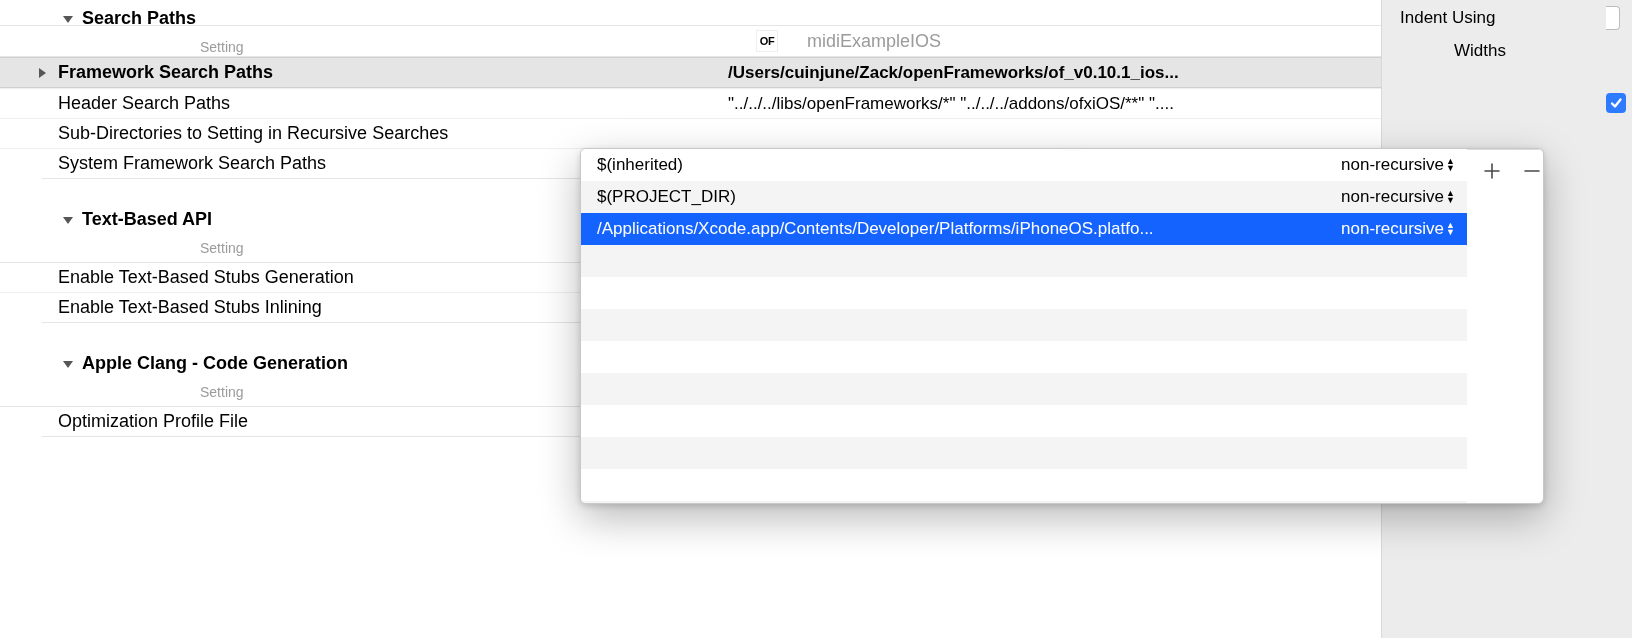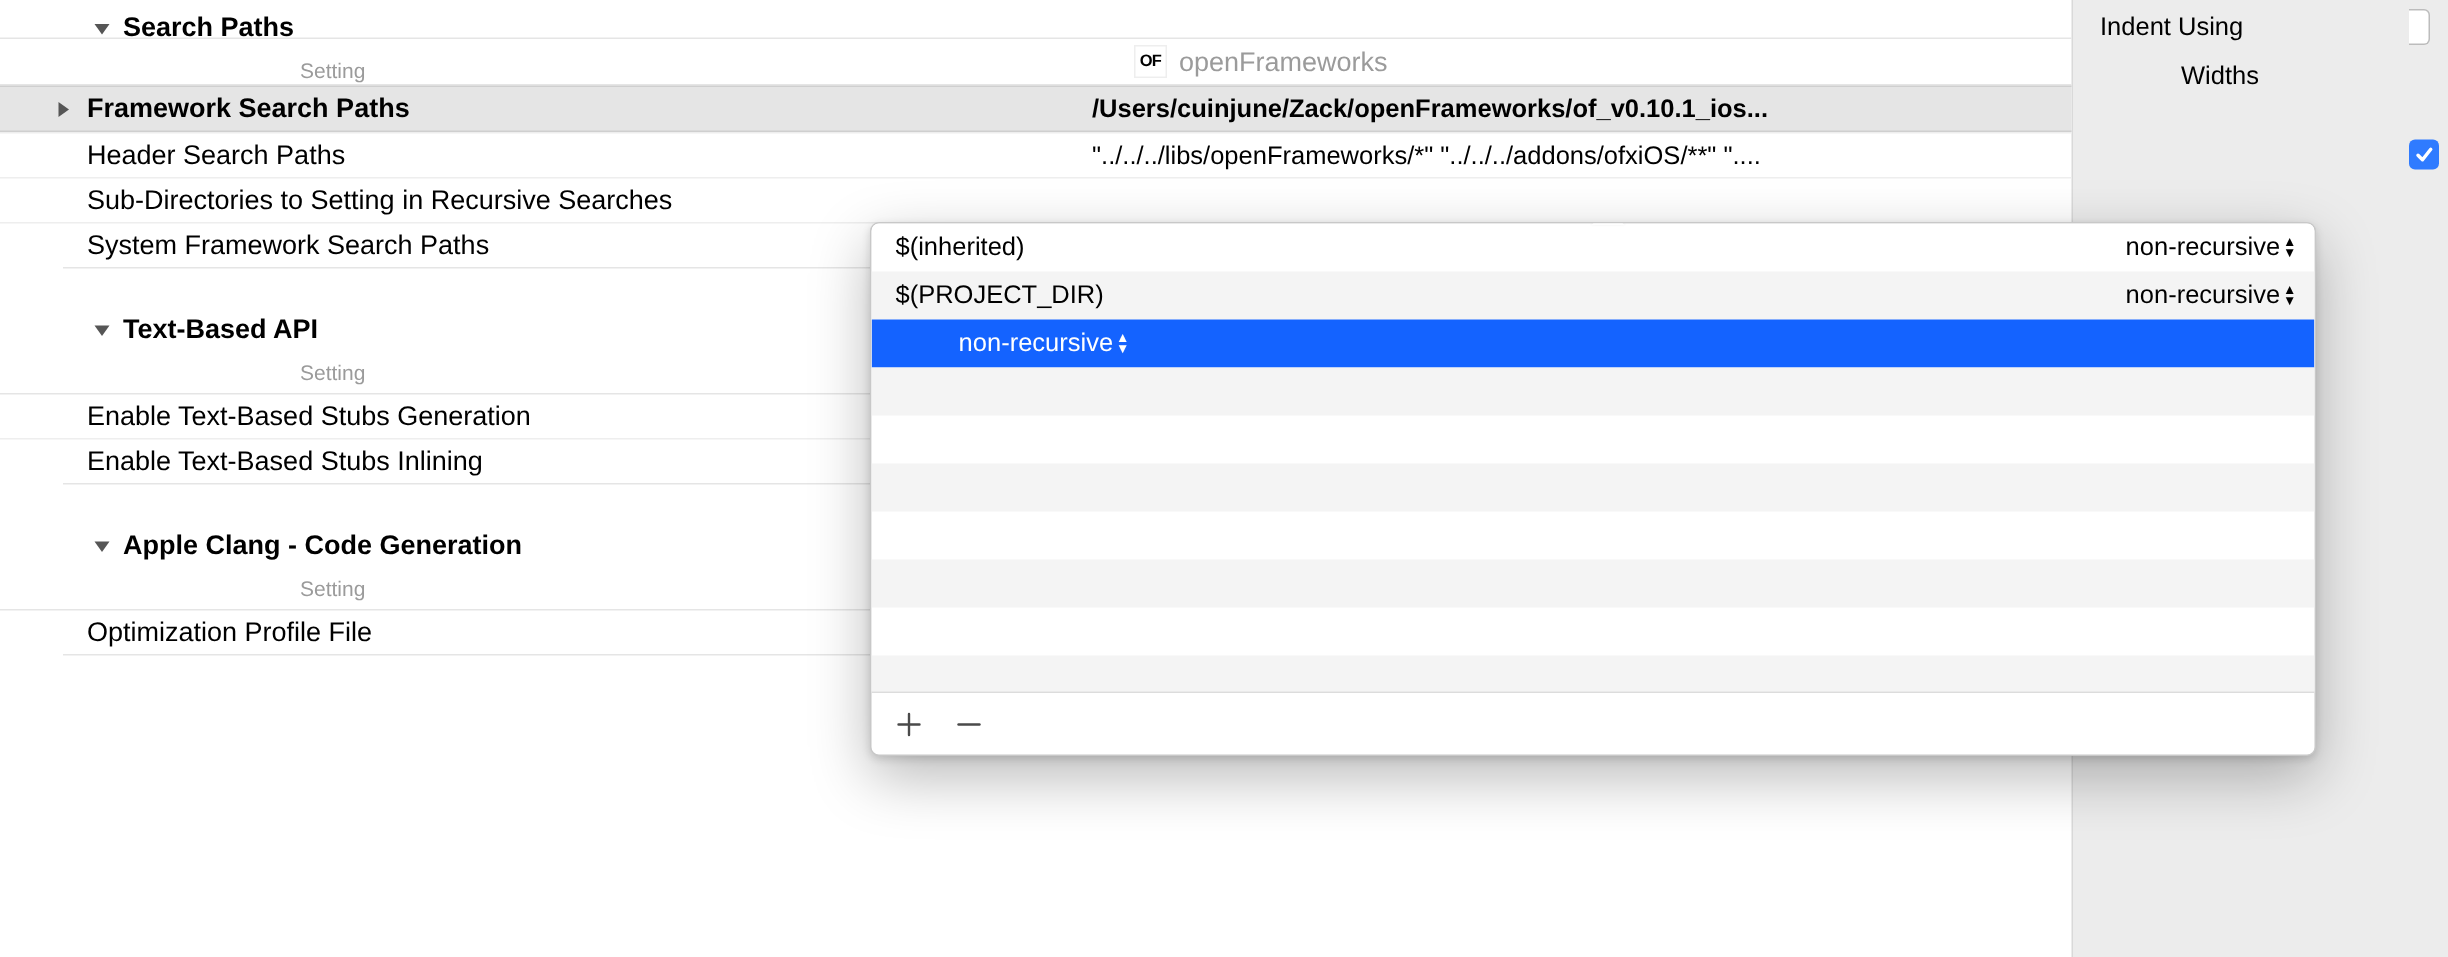--- a/index.html
+++ b/index.html
@@ -70,21 +70,21 @@
 
   
   .popover {
     position:absolute;
     left:580px; top:148px;
     width:964px; height:356px;
     background:#fff;
     border:1px solid #c8c8c8;
     border-radius:6px;
     box-shadow:0 14px 40px rgba(0,0,0,0.28), 0 2px 6px rgba(0,0,0,0.15);
-    display:flex; flex-direction:column;
+    display:flex; flex-direction:row;
     overflow:hidden;
   }
   .popover::before {
     content:'';
     position:absolute;
     top:-10px; left:480px;
     width:0;height:0;
     border-left:11px solid transparent;
     border-right:11px solid transparent;
     border-bottom:11px solid #fff;
@@ -161,23 +161,23 @@
       <div class="section-header">
         <span class="disclosure">
           <svg width="12" height="12" viewBox="0 0 12 12">
               <polygon points="1,3 11,3 6,10" fill="#565656"></polygon>
             </svg>
         </span>
         <span>Search Paths</span>
       </div>
       <div class="setting-label">Setting</div>
 
-      <div class="target-row" style="margin-top:-36px;">
+      <div class="target-row" style="margin-top:-36px;gap:21px;">
         <span class="target-icon">OF</span>
-        <span class="target-name">openFrameworks</span>
+        <span class="target-name">midiExampleIOS</span>
       </div>
 
       <div class="setting-row selected">
         <span class="disc-space">
           <svg width="12" height="12" viewBox="0 0 12 12">
               <polygon points="3,1 10,6 3,11" fill="#565656"></polygon>
             </svg>
         </span>
         <span class="name">Framework Search Paths</span>
         <span class="value">/Users/cuinjune/Zack/openFrameworks/of_v0.10.1_ios...</span>
@@ -256,20 +256,21 @@
           <span class="path">$(PROJECT_DIR)</span>
           <span class="mode">
             <span>non-recursive</span>
             <span class="updown">
                 <span>▲</span>
                 <span>▼</span>
               </span>
           </span>
         </div>
         <div class="stripe selected">
+          <span class="path">/Applications/Xcode.app/Contents/Developer/Platforms/iPhoneOS.platfo...</span>
           <span class="mode">
             <span>non-recursive</span>
             <span class="updown" style="color:#fff;">
                 <span>▲</span>
                 <span>▼</span>
               </span>
           </span>
         </div>
         <div class="stripe"></div>
         <div class="stripe"></div>

